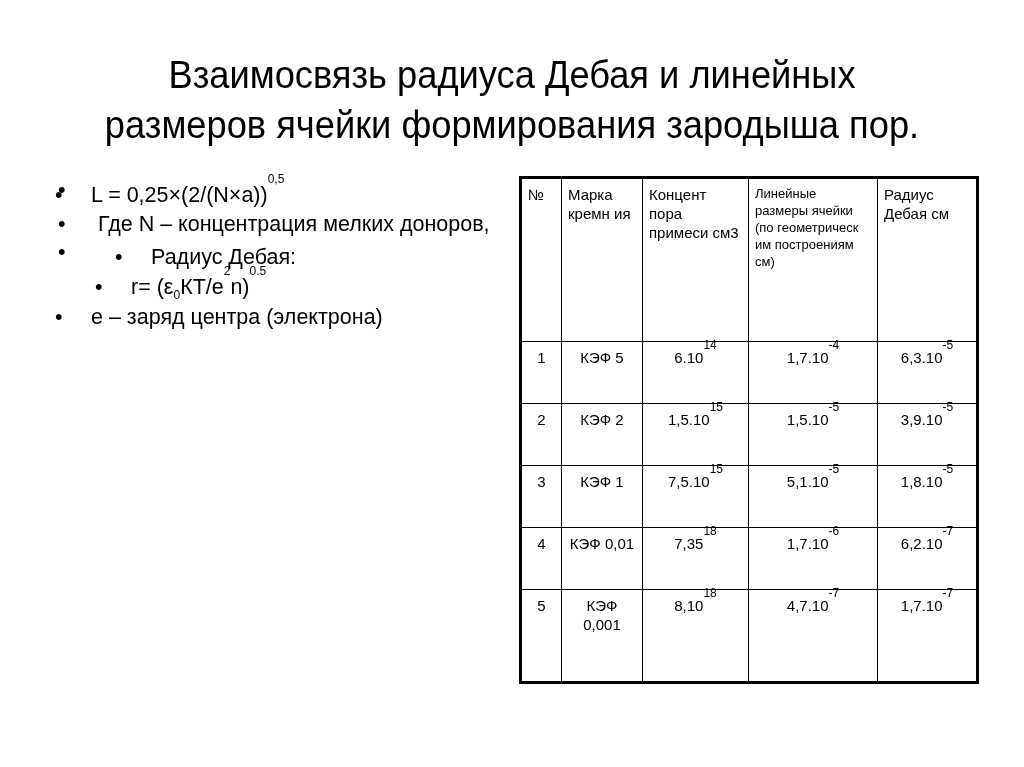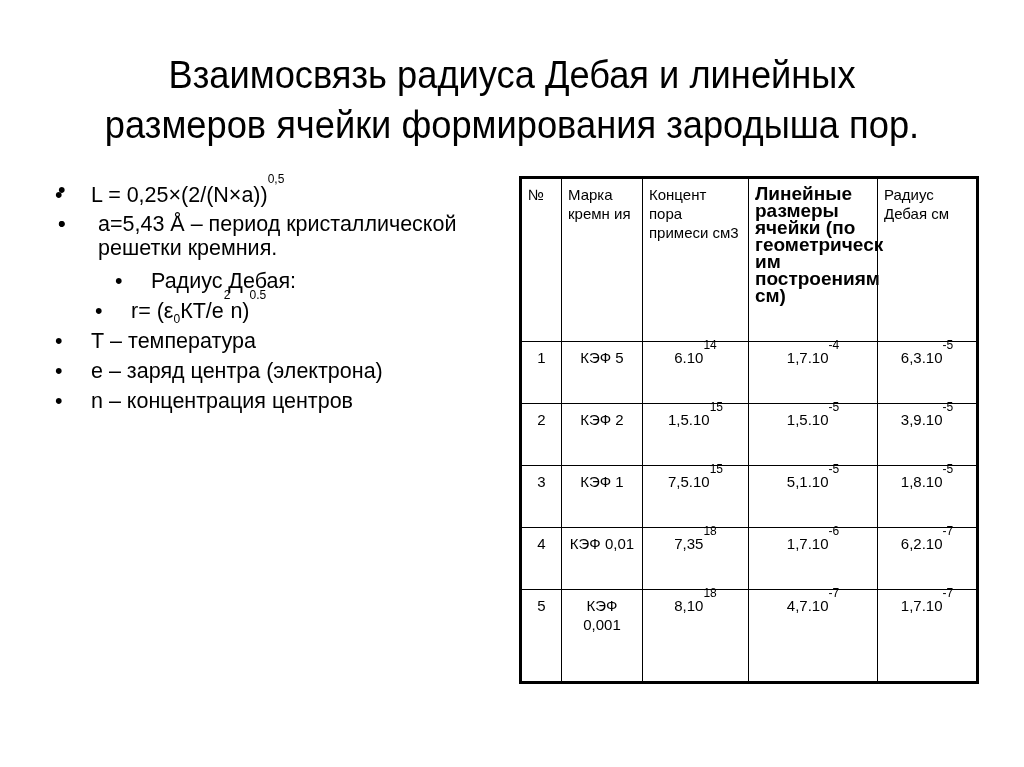--- a/index.html
+++ b/index.html
@@ -11,21 +11,21 @@
     .left { position: absolute; left: 55px; top: 178px; width: 455px; font-size: 21.5px; line-height: 24px; }
     .bullet { position: relative; padding-left: 43px; }
     .bullet .dot { position: absolute; left: 3px; top: 0; }
     .sub { text-align: left; white-space: nowrap; margin: 4px 0; line-height: 26px; }
     .sub .dot { display: inline-block; width: 36px; }
     sup { font-size: 12px; vertical-align: top; position: relative; top: -3px; line-height: 0; }
     sub { font-size: 12px; vertical-align: baseline; position: relative; top: 5px; line-height: 0; }
     table.data { position: absolute; left: 519px; top: 176px; width: 457px; height: 508px;
                  border-collapse: collapse; border: 3px solid #000; table-layout: fixed; }
     table.data td { border: 1.5px solid #000; vertical-align: top; padding: 6px 6px; font-size: 15px; line-height: 19px; }
-    table.data td.small { font-size: 19px; line-height: 17px; font-weight: bold; }
+    table.data td.small { font-size: 13px; line-height: 17px; }
     table.data tr.head { height: 164px; }
     table.data tr.r1, table.data tr.r2, table.data tr.r3 { height: 62px; }
     table.data tr.r4 { height: 62px; }
     .c { text-align: center; }
   </style>
 </head>
 <body>
 
 <div class="title">
   <div>Взаимосвязь радиуса Дебая и линейных</div>
@@ -34,39 +34,33 @@
 
 <div class="left">
   <div class="bullet">
     <span class="dot">•</span>
   </div>
   <div class="sub">
     <span class="dot">•</span><span>L  =  0,25×(2/(N×a))</span><sup>0,5</sup>
   </div>
   <div class="bullet">
     <span class="dot">•</span>
+    <span>Где N – концентрация мелких доноров,</span>
   </div>
   <div class="bullet" style="margin-top:4px">
     <span class="dot">•</span>
-    <span> a=5,43 Å – период кристаллической решетки кремния.</span>
   </div>
   <div class="sub" style="margin-top:8px; padding-left:60px">
     <span class="dot">•</span><span>Радиус Дебая:</span>
   </div>
   <div class="sub" style="padding-left:40px">
     <span class="dot">•</span><span>r= (ε</span><sub>0</sub><span>КТ/e</span><sup>2</sup><span>n)</span><sup>0.5</sup>
   </div>
   <div class="sub">
-    <span class="dot">•</span><span>Т – температура</span>
-  </div>
-  <div class="sub">
     <span class="dot">•</span><span>e – заряд центра (электрона)</span>
-  </div>
-  <div class="sub">
-    <span class="dot">•</span><span>n – концентрация центров</span>
   </div>
 </div>
 
 <table class="data">
   <colgroup>
     <col style="width:41px">
       <col style="width:81px">
       <col style="width:106px">
       <col style="width:129px">
       <col style="width:100px">

